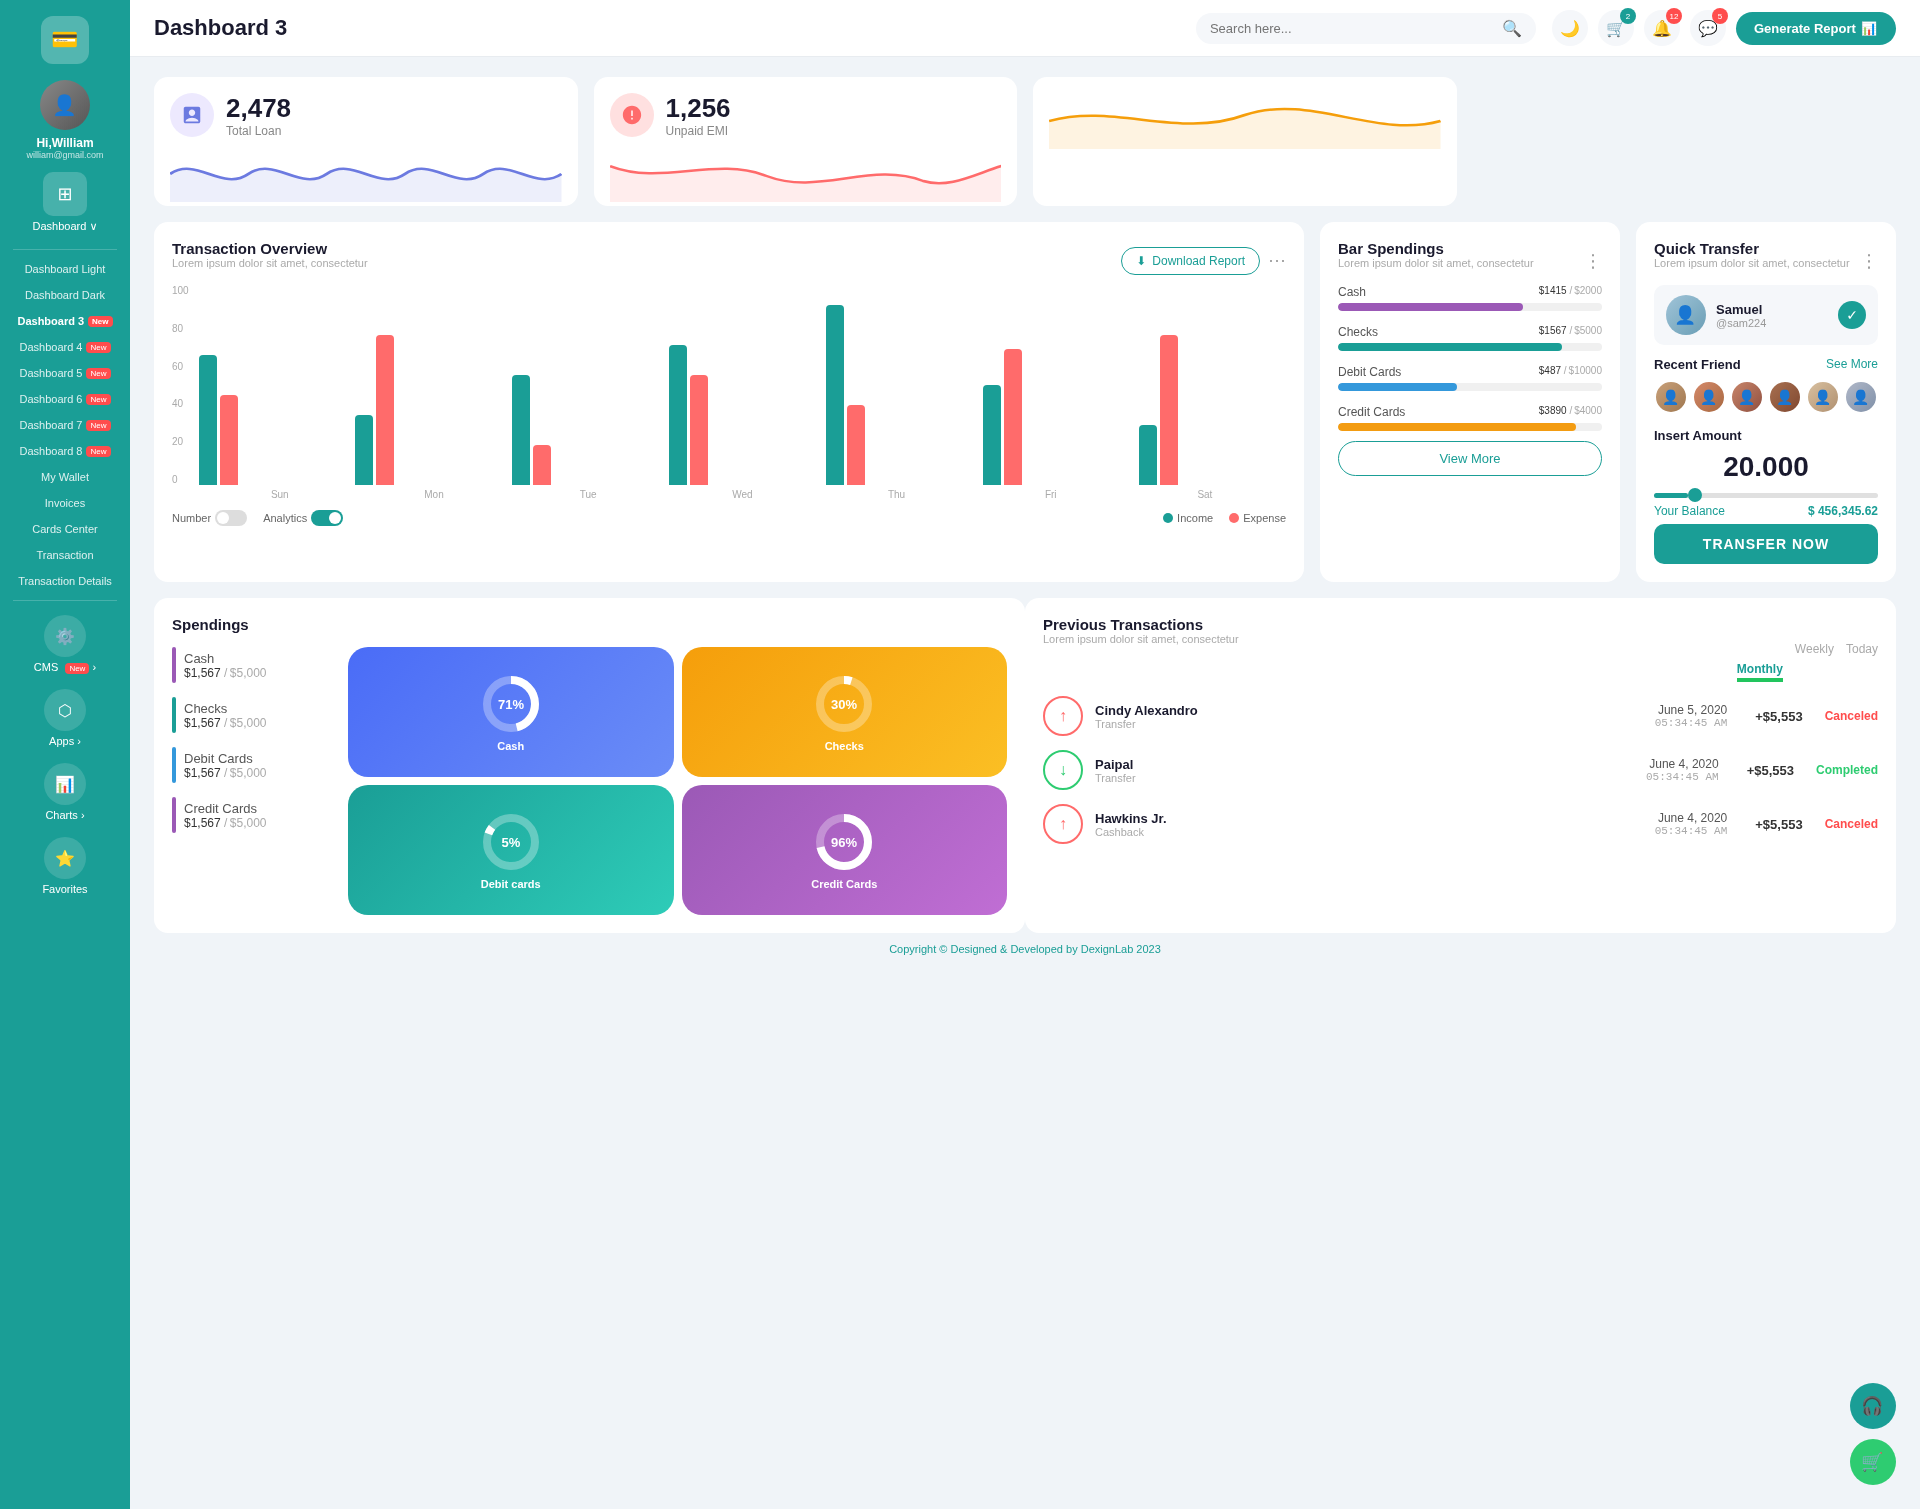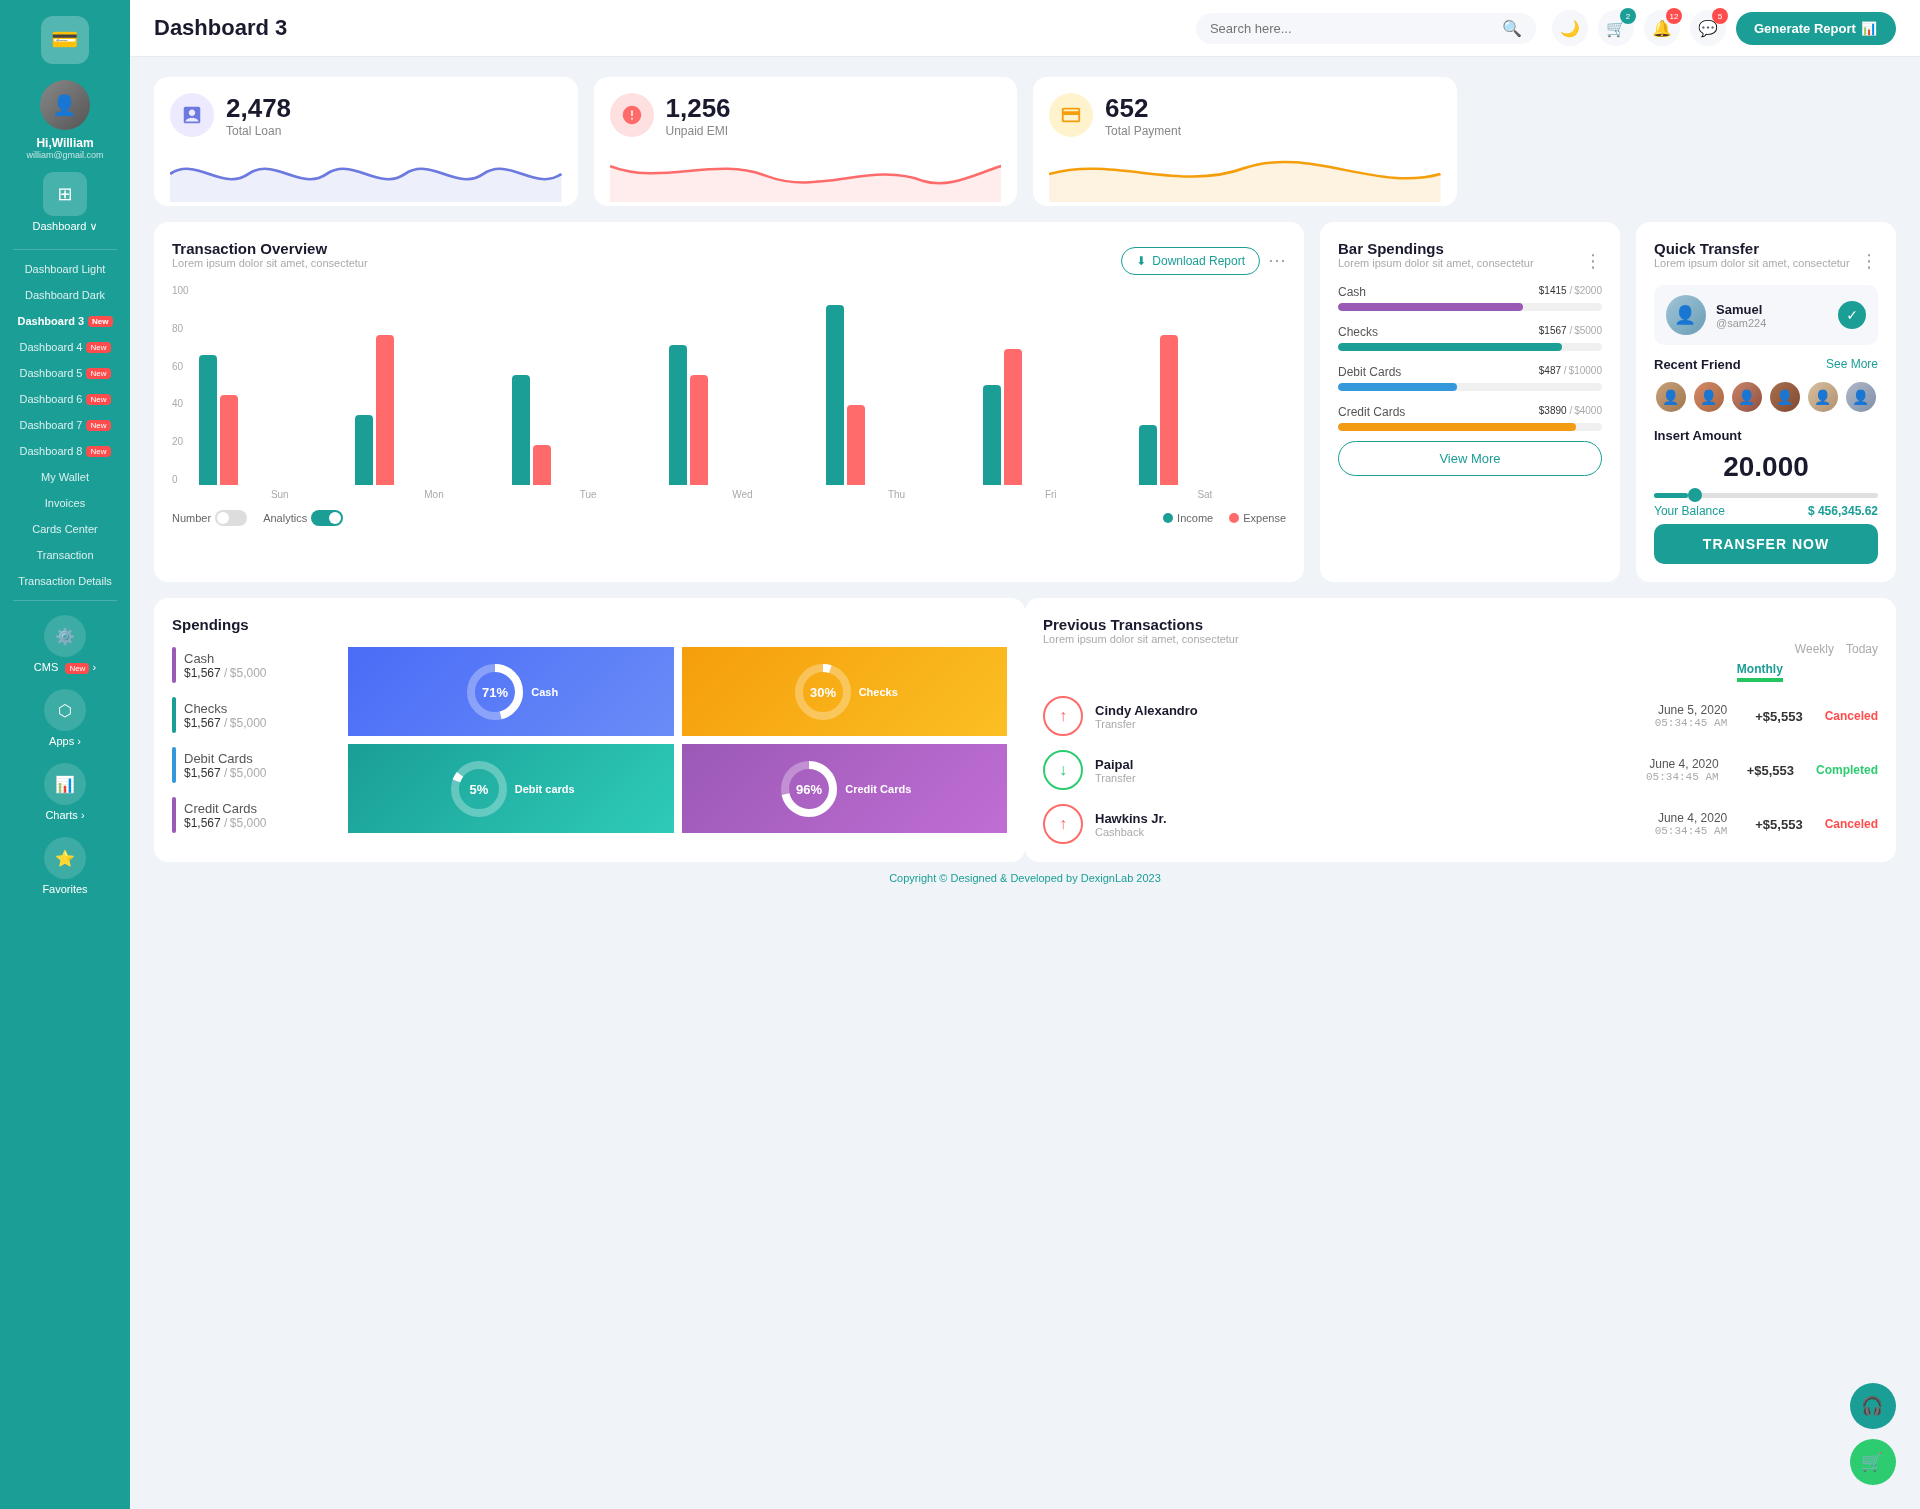--- a/index.html
+++ b/index.html
@@ -227,21 +227,21 @@
       font-size: 14px; font-weight: 700; cursor: pointer; letter-spacing: 1px;
     }
 
     
     .bottom-row { display: grid; grid-template-columns: 1fr 1fr; }
 
     
     .spendings-section { display: flex; gap: 16px; }
     .spendings-list { flex: 0 0 160px; }
     .spending-donut-grid { display: grid; grid-template-columns: 1fr 1fr; gap: 8px; flex: 1; }
-    .donut-card { border-radius: 0; display: flex; flex-direction: row; align-items: center; justify-content: center; padding: 12px 8px; gap: 4px; }
+    .donut-card { border-radius: 20px; display: flex; flex-direction: column; align-items: center; justify-content: center; padding: 25px 8px; gap: 4px; }
     .donut-label { color: white; font-size: 11px; font-weight: 600; }
     .tab-row { display: flex; gap: 12px; }
     .tab-btn { font-size: 12px; color: #aaa; background: none; border: none; cursor: pointer; padding: 2px 0; }
     .tab-btn.active { color: #1a9e96; border-bottom: 4px solid #22c55e; font-weight: 600; margin-top: 44px; }
     .transaction-list { display: flex; flex-direction: column; gap: 14px; margin-top: 14px; }
     .transaction-item { display: flex; align-items: center; gap: 12px; }
     .tx-icon { width: 40px; height: 40px; border-radius: 50%; border: 2px solid; display: flex; align-items: center; justify-content: center; font-size: 16px; flex-shrink: 0; }
     .tx-icon.red { border-color: #ff6b6b; color: #ff6b6b; }
     .tx-icon.green { border-color: #2ecc71; color: #2ecc71; }
     .tx-name { font-size: 13px; font-weight: 600; color: #1a1a2e; }
@@ -421,31 +421,20 @@
             <div class="stat-label">Unpaid EMI</div>
           </div>
         </div>
         <svg class="wave-svg" viewBox="0 0 300 56" preserveAspectRatio="none">
           <path d="M0,20 C40,40 80,10 120,30 C160,50 200,15 240,35 C260,43 280,28 300,20 L300,56 L0,56 Z" fill="rgba(255,107,107,0.12)"></path>
           <path d="M0,20 C40,40 80,10 120,30 C160,50 200,15 240,35 C260,43 280,28 300,20" fill="none" stroke="#ff6b6b" stroke-width="2.5"></path>
         </svg>
       </div>
 
       <div class="stat-card">
-        <div class="stat-card-top">
-          <div class="stat-icon" style="background:#fff3cd;">
-            <svg width="22" height="22" viewBox="0 0 24 24" fill="#f59e0b">
-                <path d="M20 4H4c-1.11 0-2 .89-2 2v12c0 1.11.89 2 2 2h16c1.11 0 2-.89 2-2V6c0-1.11-.89-2-2-2zm0 14H4v-6h16v6zm0-10H4V6h16v2z"></path>
-              </svg>
-          </div>
-          <div>
-            <div class="stat-value">652</div>
-            <div class="stat-label">Total Payment</div>
-          </div>
-        </div>
         <svg class="wave-svg" viewBox="0 0 300 56" preserveAspectRatio="none">
           <path d="M0,28 C50,10 100,46 150,22 C200,0 250,46 300,28 L300,56 L0,56 Z" fill="rgba(245,158,11,0.12)"></path>
           <path d="M0,28 C50,10 100,46 150,22 C200,0 250,46 300,28" fill="none" stroke="#f59e0b" stroke-width="2.5"></path>
         </svg>
       </div>
     </div>
 
     <div class="middle-row">
 
       <div class="card">

